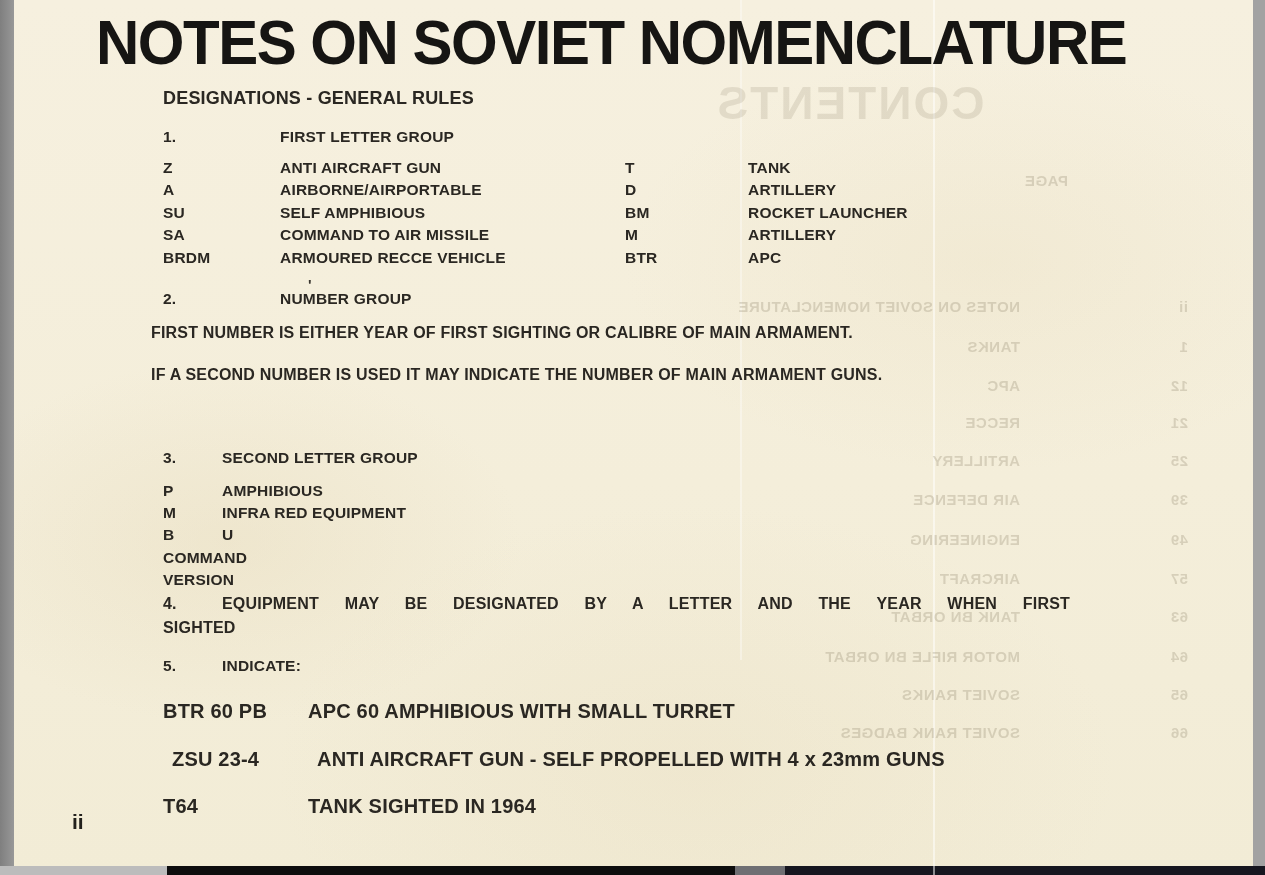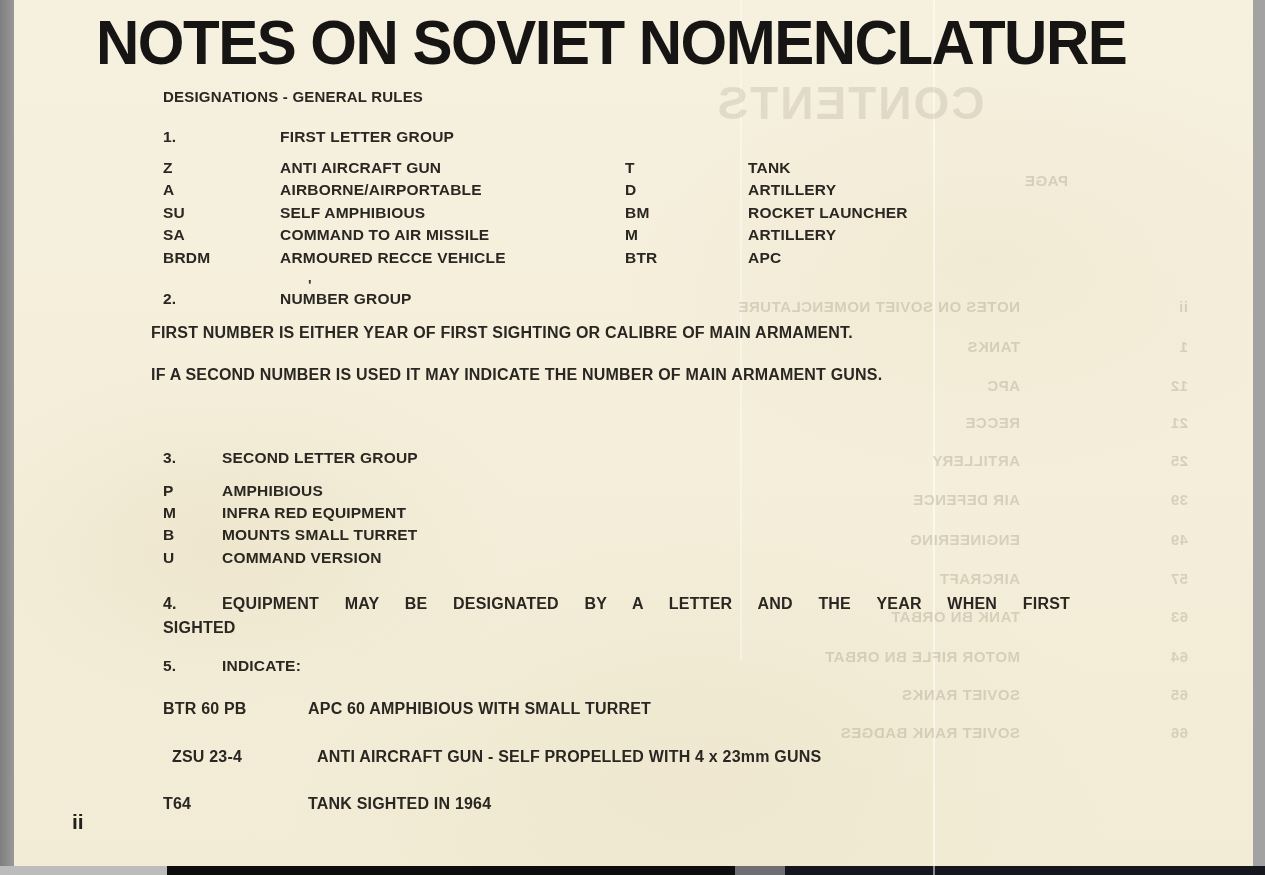--- a/index.html
+++ b/index.html
@@ -12,30 +12,30 @@
       radial-gradient(ellipse 600px 380px at 55% 88%, rgba(225,211,176,0.20), rgba(0,0,0,0) 70%),
       linear-gradient(180deg,#f6f0df 0%,#f4eeda 55%,#f2ecd6 100%);
     color:#2a2722;
   }
   .abs{position:absolute;}
   .ink{color:#2a2722;font-weight:700;letter-spacing:0.2px;}
   .title{
     font-size:60px;font-weight:800;letter-spacing:-1.5px;line-height:1;
     color:#161513;white-space:nowrap;transform:scaleY(1.04);transform-origin:top left;
   }
-  .subtitle{font-size:15px;text-align:center;}
+  .subtitle{font-size:18px;text-align:center;}
   .sec-head{display:grid;font-size:15.5px;}
   .cols-wide{grid-template-columns:117px auto;}
   .cols-narrow{grid-template-columns:59px auto;}
   .tbl{display:grid;grid-template-columns:117px 345px 123px auto;font-size:15.5px;line-height:22.4px;}
   .lst{display:grid;grid-template-columns:59px auto;font-size:15.5px;line-height:22.2px;}
   .para{font-size:16px;font-weight:700;letter-spacing:0.2px;white-space:nowrap;}
   .s4grid{display:grid;grid-template-columns:59px 848px;font-size:16px;line-height:23.5px;}
   .just{text-align:justify;text-align-last:justify;}
-  .exrow{display:grid;grid-template-columns:145px auto;font-size:16px;}
+  .exrow{display:grid;grid-template-columns:145px auto;font-size:20px;}
   .pagenum{font-size:21px;font-weight:700;color:#22201c;}
   
   .ghost{color:#7d7258;opacity:0.24;font-weight:700;transform:scaleX(-1);}
   .ghost-big{font-size:46px;font-weight:800;letter-spacing:2px;opacity:0.16;text-align:center;}
   .ghost-sm{font-size:15px;letter-spacing:0.5px;white-space:nowrap;}
   .glabel{width:400px;text-align:left;} 
   .gnum{width:40px;text-align:left;}
   
   .edge-left{left:0;top:0;width:14px;height:875px;background:linear-gradient(90deg,#7f7f7f,#989898);}
   .edge-right{left:1253px;top:0;width:12px;height:875px;background:#a2a2a2;}
@@ -131,21 +131,20 @@
   <div class="abs ink sec-head cols-narrow" style="left:163px;top:449px;width:600px;">
     <span>3.</span>
     <span>SECOND LETTER GROUP</span>
   </div>
   <div class="abs ink lst" style="left:163px;top:480px;width:500px;">
     <span>P</span>
     <span>AMPHIBIOUS</span>
     <span>M</span>
     <span>INFRA RED EQUIPMENT</span>
     <span>B</span>
-    <span>MOUNTS SMALL TURRET</span>
     <span>U</span>
     <span>COMMAND VERSION</span>
   </div>
 
   <div class="abs ink s4grid" style="left:163px;top:592px;">
     <span>4.</span>
     <span>
       <span class="just" style="display:block;width:848px;">EQUIPMENT MAY BE DESIGNATED BY A LETTER AND THE YEAR WHEN FIRST</span>
       <span style="display:block;margin-left:-59px;">SIGHTED</span>
     </span>

